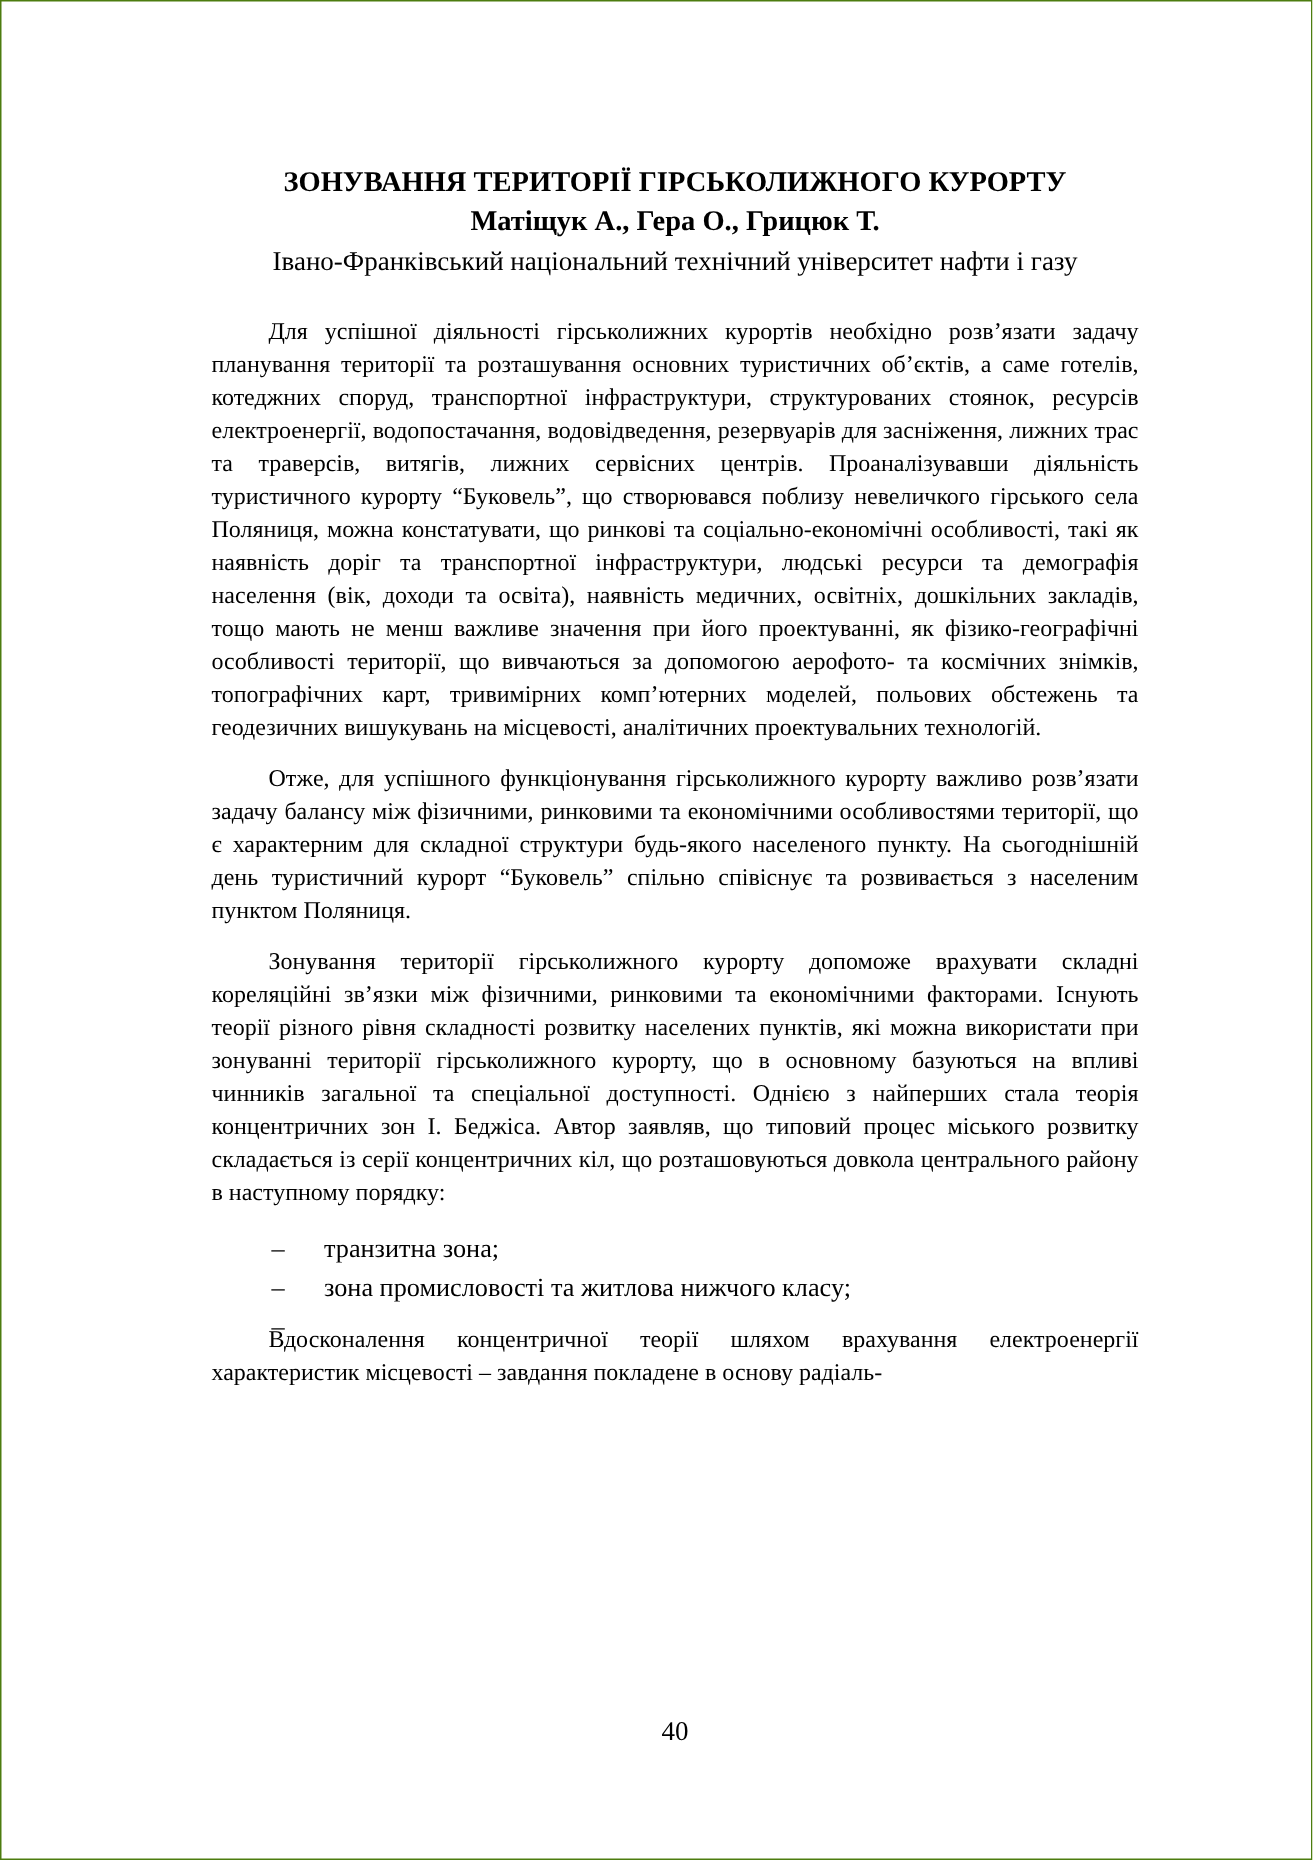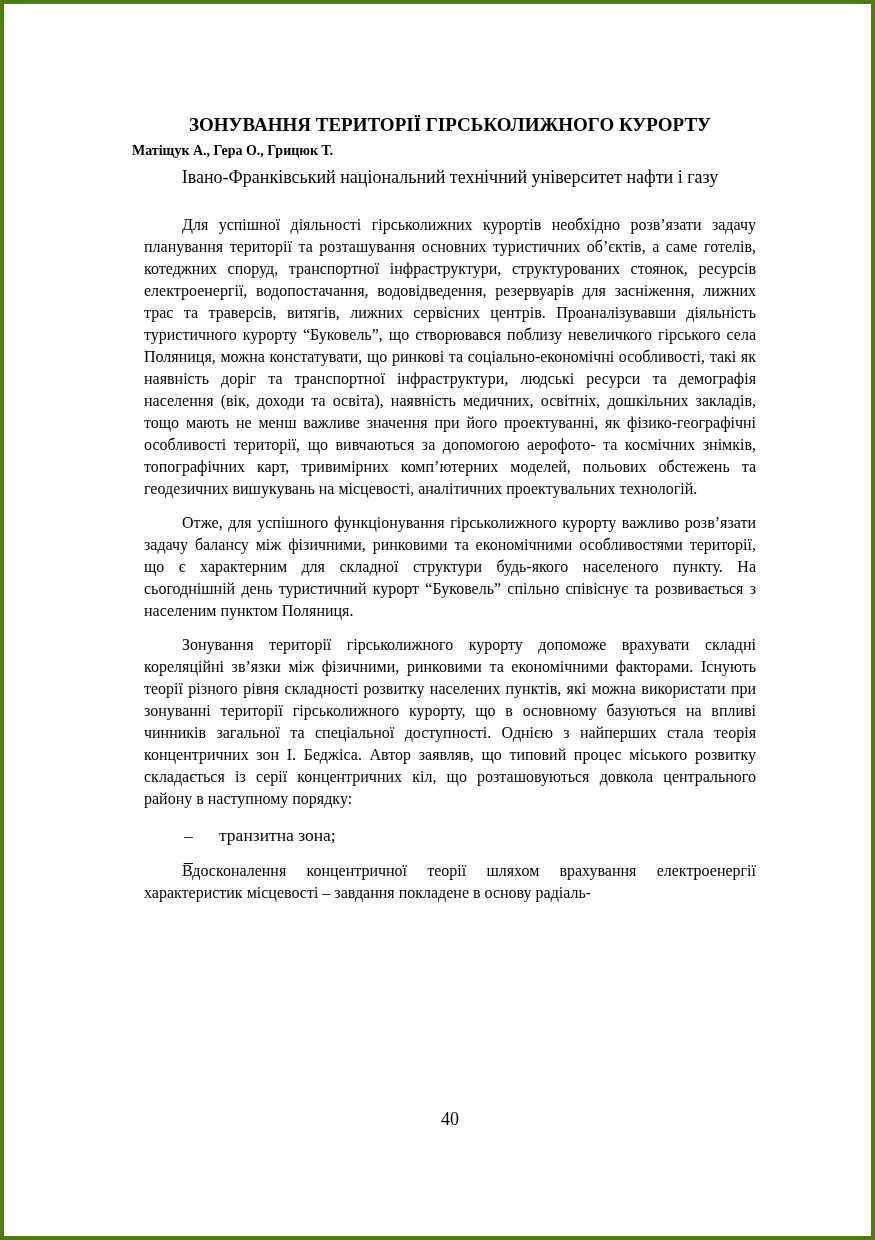--- a/index.html
+++ b/index.html
@@ -10,38 +10,38 @@
   .page {
     position: relative;
     width: 875px;
     height: 1240px;
     margin: 0 auto;
     background: #ffffff;
     color: #000000;
     font-family: "Liberation Serif", serif;
     box-sizing: border-box;
     padding: 108px 103px 0 128px;
-    border: 4px solid #4d7c0f;
+    border: 1px solid #4d7c0f;
   }
   .heading-block {
     text-align: center;
   }
   .paper-title {
     margin: 0;
     font-size: 19px;
     font-weight: bold;
     line-height: 26px;
     text-align: center;
   }
   .paper-authors {
     margin: 0;
-    font-size: 14px;
+    font-size: 19px;
     font-weight: bold;
     line-height: 26px;
-    text-align: left;
+    text-align: center;
   }
   .paper-affiliation {
     margin: 0;
     font-size: 18px;
     font-weight: normal;
     line-height: 26px;
   }
   .content {
     margin-top: 24px;
   }
@@ -63,21 +63,21 @@
     position: relative;
     padding-left: 87px;
   }
   ul.dash-list .list-marker {
     position: absolute;
     left: 52px;
     top: 0;
   }
   .page-number {
     position: absolute;
-    bottom: 104px;
+    bottom: 72px;
     left: 128px;
     right: 103px;
     text-align: center;
     font-size: 18px;
     line-height: 26px;
   }
 </style>
 </head>
 <body>
 
@@ -94,20 +94,21 @@
     <p class="body">Отже, для успішного функціонування гірськолижного курорту важливо розв’язати задачу балансу між фізичними, ринковими та економічними особливостями території, що є характерним для складної структури будь-якого населеного пункту. На сьогоднішній день туристичний курорт “Буковель” спільно співіснує та розвивається з населеним пунктом Поляниця.</p>
     <p class="body">Зонування території гірськолижного курорту допоможе врахувати складні кореляційні зв’язки між фізичними, ринковими та економічними факторами. Існують теорії різного рівня складності розвитку населених пунктів, які можна використати при зонуванні території гірськолижного курорту, що в основному базуються на впливі чинників загальної та спеціальної доступності. Однією з найперших стала теорія концентричних зон І. Беджіса. Автор заявляв, що типовий процес міського розвитку складається із серії концентричних кіл, що розташовуються довкола центрального району в наступному порядку:</p>
 
     <ul class="dash-list">
       <li>
         <span class="list-marker">–</span>
         <span>транзитна зона;</span>
       </li>
       <li>
         <span class="list-marker">–</span>
+        <span>зона промисловості та житлова нижчого класу;</span>
       </li>
       <li>
         <span class="list-marker">–</span>
       </li>
     </ul>
 
     <p class="body">Вдосконалення концентричної теорії шляхом врахування електроенергії характеристик місцевості – завдання покладене в основу радіаль-</p>
   </div>
 
   <div class="page-number">40</div>

